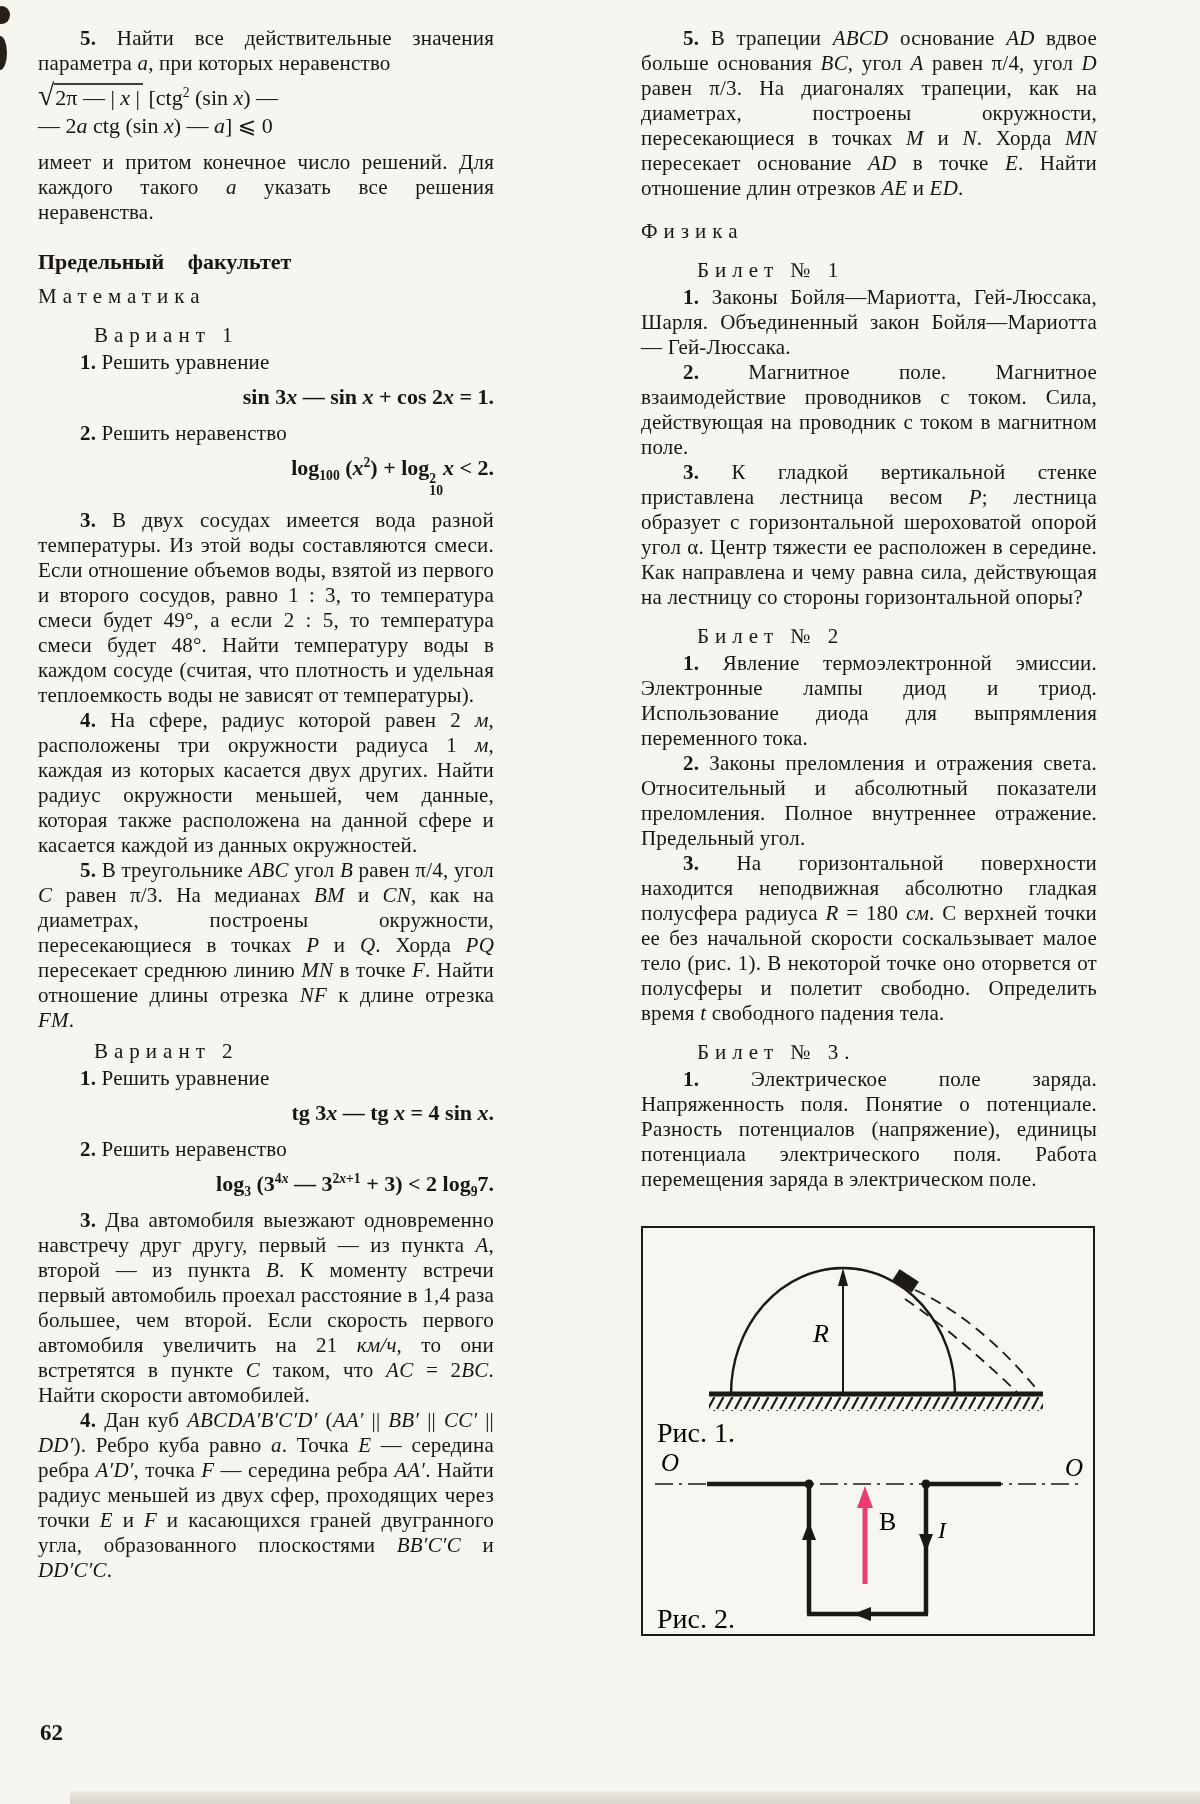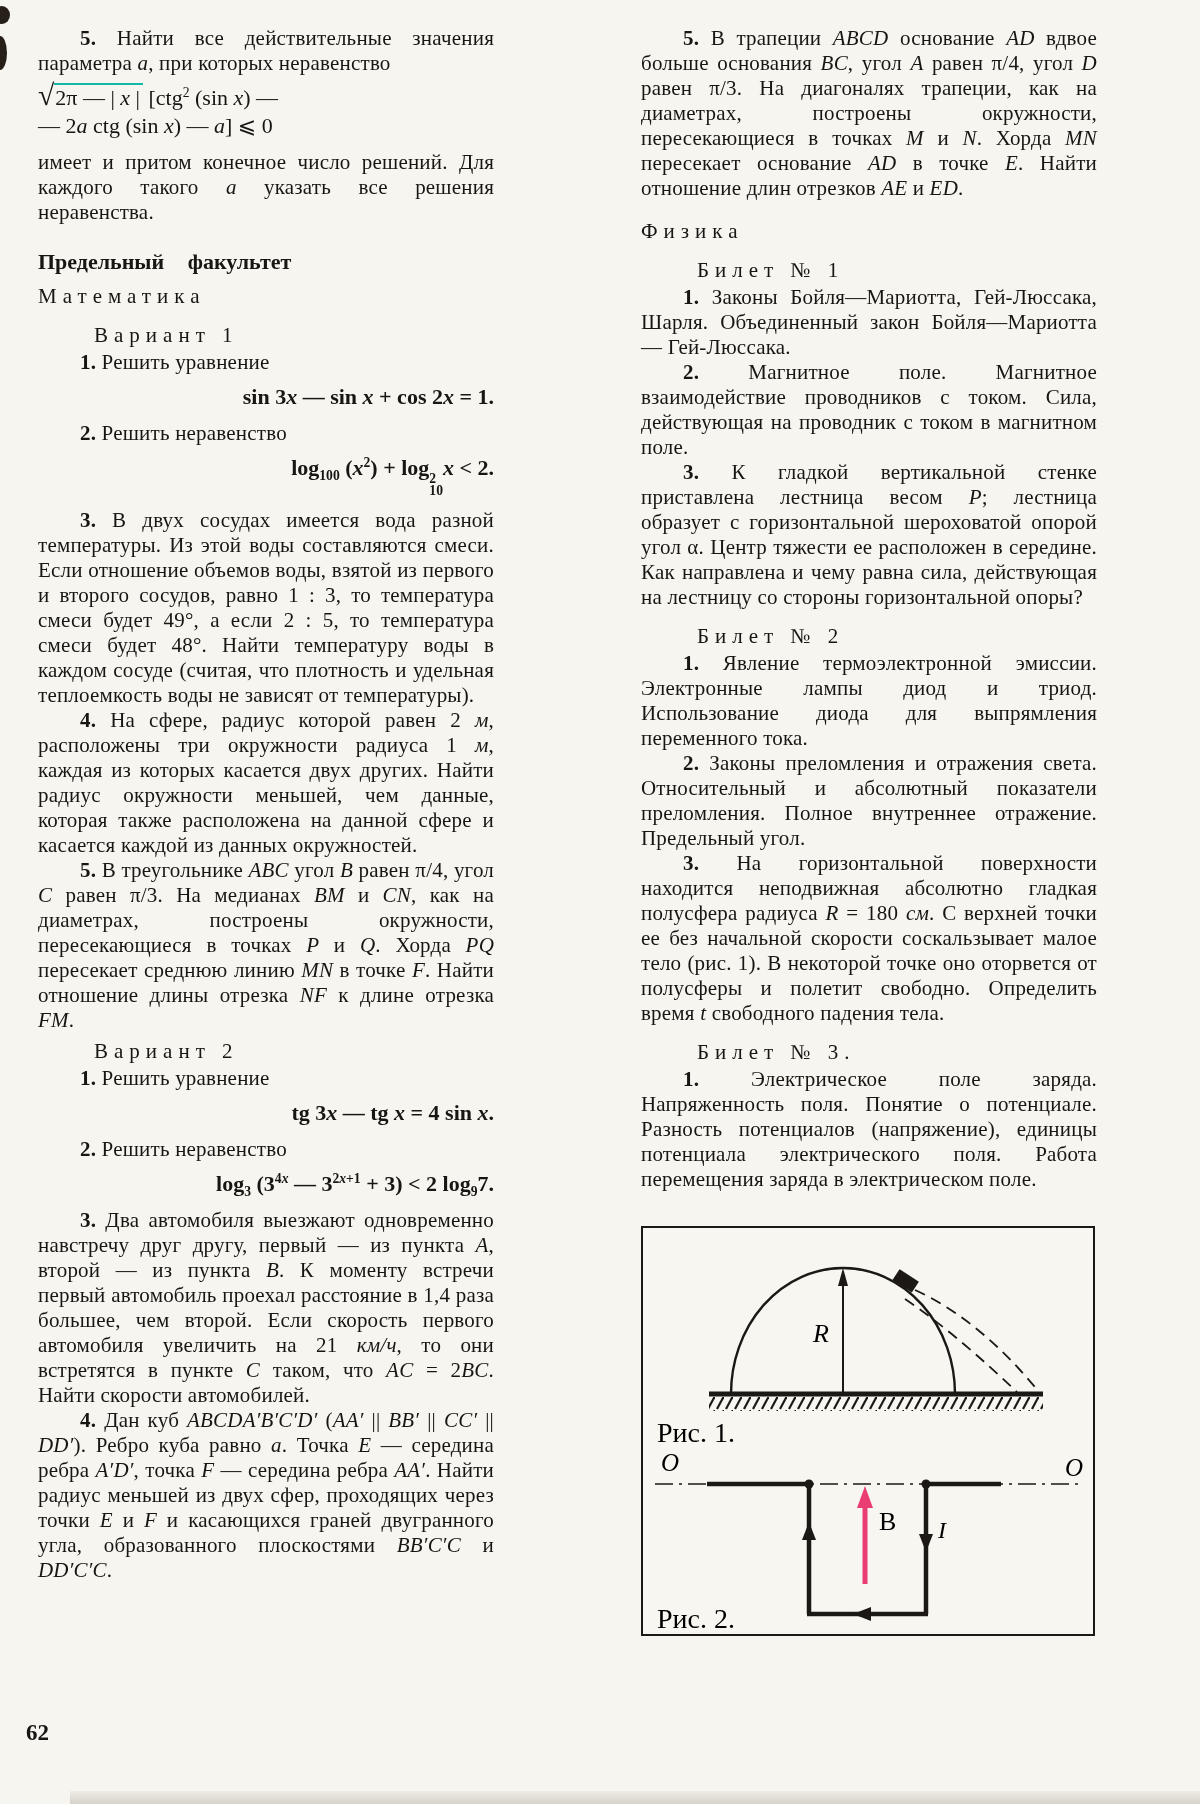--- a/index.html
+++ b/index.html
@@ -12,28 +12,28 @@
   .col-left{left:38px;width:456px;}
   .col-right{left:633px;width:456px;margin-left:8px;}
   .p{margin:0;text-indent:42px;letter-spacing:0.2px;}
   .p.cont{text-indent:0;}
   .formula{margin:8px 0 10px;line-height:28px;font-size:22px;}
   .formula.center{text-align:right;font-weight:bold;}
   .f-line1{text-align:left;}
   .f-line2{padding-right:4px;}
   sup,sub{font-size:0.62em;line-height:0;}
   .rt{font-size:1.35em;line-height:0;}
-  .vinc{border-top:2px solid #14b8a6;padding:0 3px 0 1px;}
+  .vinc{border-top:2px solid #404040;padding:0 3px 0 1px;}
   .stack{display:inline-flex;flex-direction:column;align-items:flex-start;
          vertical-align:-0.55em;line-height:0.95em;font-size:0.62em;}
   .h-bold{font-weight:bold;margin:24px 0 10px;word-spacing:18px;font-size:22px;text-align:left;text-indent:0;}
   .h-sp{margin:2px 0 14px;letter-spacing:6px;text-align:left;text-indent:0;}
   .h-sub{margin:14px 0 2px;letter-spacing:6px;text-align:left;text-indent:56px;}
   .figure-box{margin-top:34px;border:2px solid #1b1815;width:450px;height:406px;background:#f8f6f1;}
-  .page-number{position:absolute;left:26px;top:1720px;font-weight:bold;font-size:23px;}
+  .page-number{position:absolute;left:40px;top:1720px;font-weight:bold;font-size:23px;}
   .bottom-strip{position:absolute;left:70px;right:0;bottom:0;height:13px;
                 background:linear-gradient(to bottom,#eeece6,#d6d2ca);}
   .speck{position:absolute;background:#262019;border-radius:50%;}
   svg text{font-family:"Liberation Serif","DejaVu Serif",serif;}
 </style>
 </head>
 <body>
 
 <div class="speck" style="left:-6px;top:6px;width:16px;height:18px;"></div>
 <div class="speck" style="left:-7px;top:36px;width:14px;height:34px;"></div>

